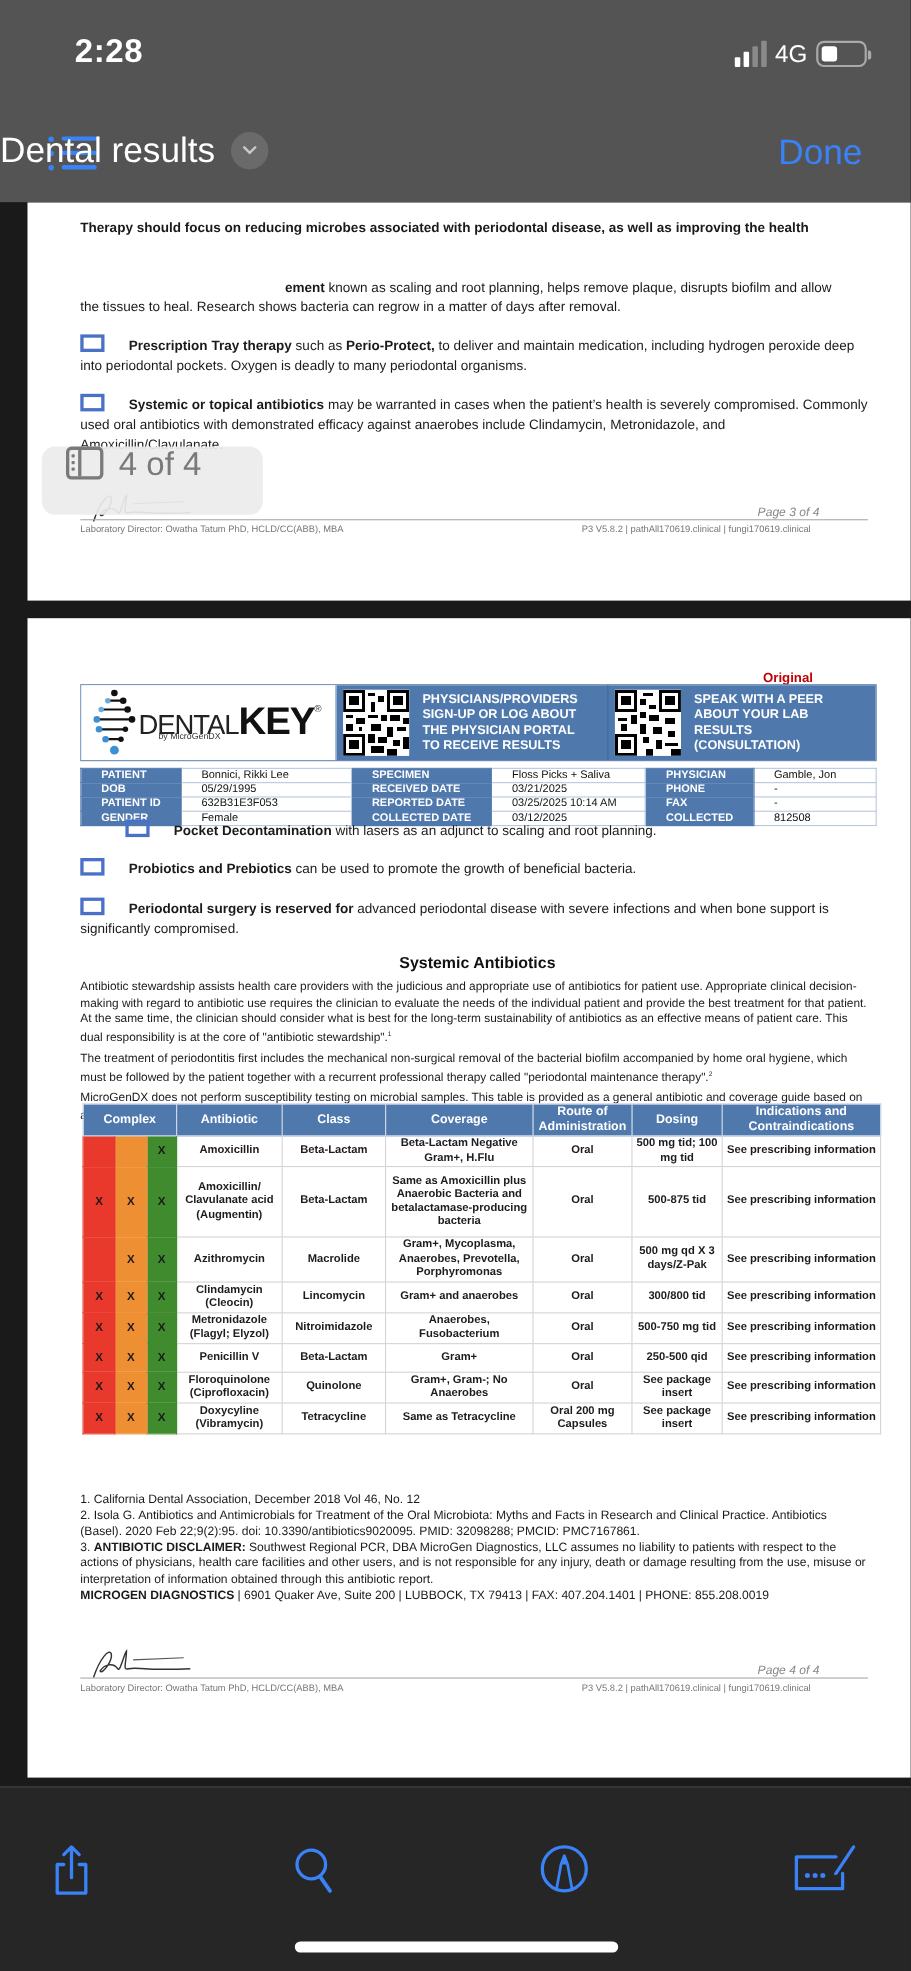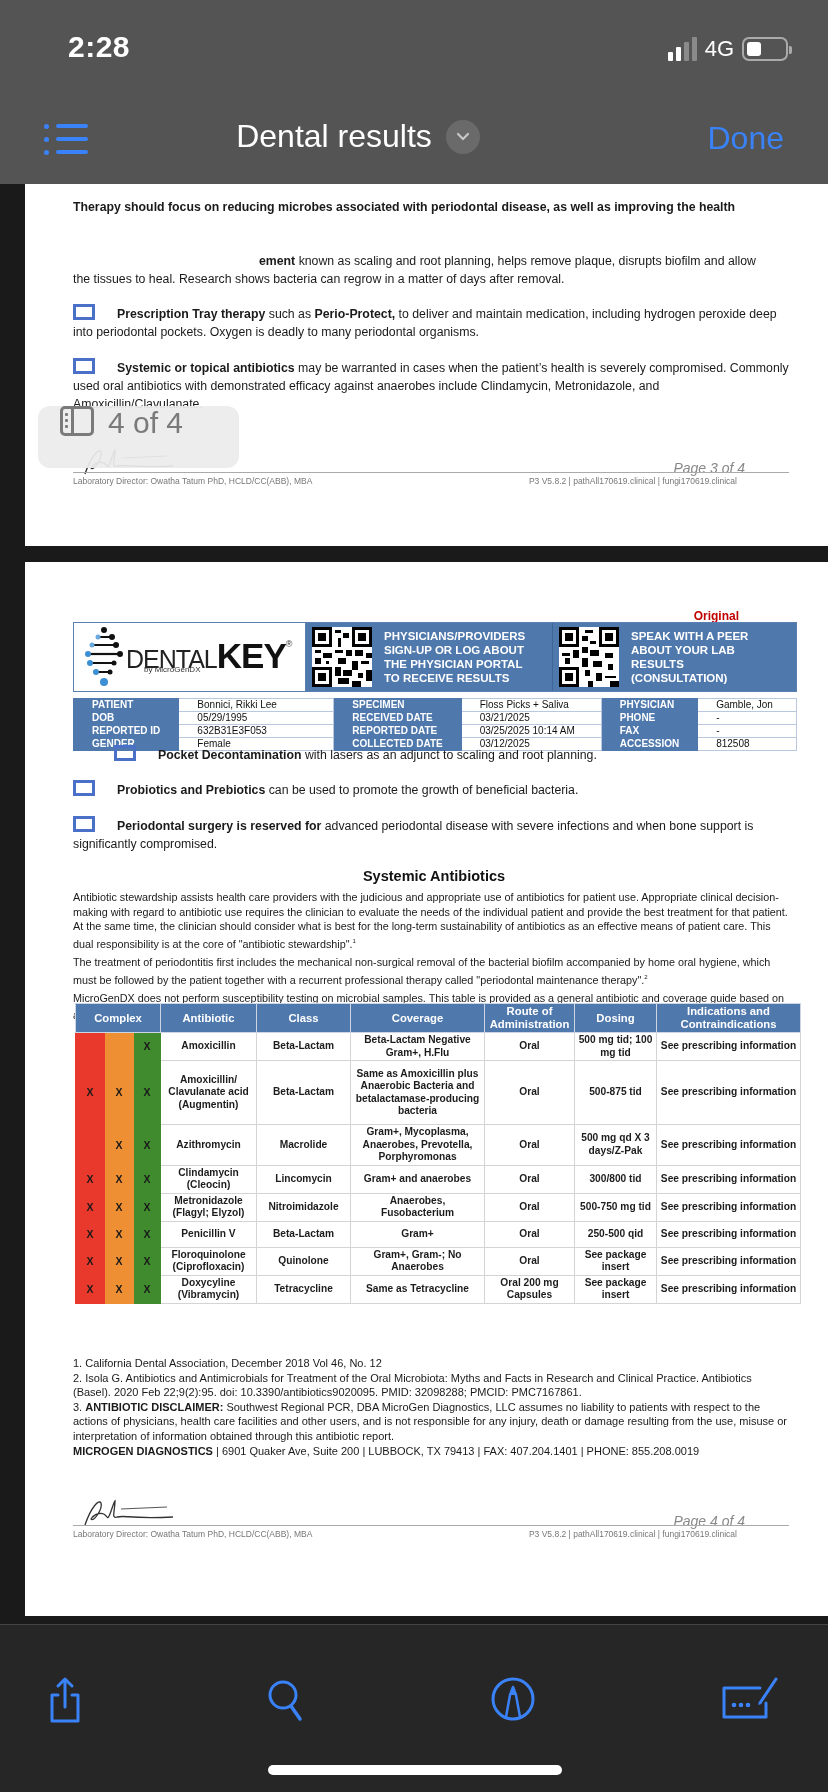--- a/index.html
+++ b/index.html
@@ -14,21 +14,21 @@
   .signal span { width: 5px; background: #fff; border-radius: 1px; }
   .signal span.dim { background: #8a8a8a; }
   .battery { width: 46px; height: 24px; border: 2px solid #aaa; border-radius: 7px; position: relative; padding: 3px; }
   .battery .fill { width: 14px; height: 100%; background: #fff; border-radius: 3px; }
   .battery:after { content: ""; position: absolute; right: -6px; top: 7px; width: 3px; height: 8px; background: #aaa; border-radius: 0 2px 2px 0; }
 
   .nav-list-btn { position: absolute; left: 44px; top: 122px; width: 44px; height: 34px; cursor: pointer; }
   .nav-list-btn .row { position: absolute; left: 0; height: 4px; width: 100%; }
   .nav-list-btn .dot { position: absolute; left: 0; width: 5px; height: 5px; border-radius: 50%; background: #3a82f7; top: -0.5px; }
   .nav-list-btn .bar { position: absolute; left: 12px; right: 0; height: 4px; background: #3a82f7; border-radius: 2px; }
-  .nav-title { position: absolute; left: 0; width: 716px; top: 118px; text-align: center; color: #fff; font-size: 32px; font-weight: 500; }
+  .nav-title { position: absolute; left: 0; width: 716px; top: 118px; color: #fff; font-size: 32px; font-weight: 500; }
   .nav-title-inner { display: inline-flex; align-items: center; gap: 14px; }
   .chev-btn { width: 34px; height: 34px; border-radius: 50%; background: #6a6a6a; display: inline-flex; align-items: center; justify-content: center; }
   .done-btn { position: absolute; right: 44px; top: 120px; color: #3a82f7; font-size: 32px; font-weight: 500; cursor: pointer; }
 
   
   .doc-area { position: absolute; left: 0; top: 184px; width: 828px; height: 1440px; background: #1a1a1a; overflow: hidden; }
   .page { position: absolute; left: 5px; width: 812px; background: #ffffff; color: #111; margin-left: 20px; }
   .page1 { top: -4px; height: 366px; }
   .page2 { top: 378px; height: 1054px; }
 
@@ -40,21 +40,21 @@
   .page-badge { position: absolute; left: 38px; top: 222px; width: 201px; height: 62px; background: rgba(236,236,236,0.93); border-radius: 12px; display: flex; align-items: flex-start; padding-left: 22px; gap: 14px; z-index: 5; }
   .page-badge .txt { font-size: 30px; color: #7a7a7a; font-weight: 400; }
   .page-icon { width: 34px; height: 30px; border: 3px solid #7a7a7a; border-radius: 5px; position: relative; }
   .page-icon:before { content: ""; position: absolute; left: 8px; top: 0; bottom: 0; width: 3px; background: #7a7a7a; }
   .page-icon:after { content: ""; position: absolute; left: 2px; top: 4px; width: 3px; height: 3px; background: #7a7a7a; box-shadow: 0 6px 0 #7a7a7a, 0 12px 0 #7a7a7a; border-radius: 1px; }
 
   .sig { position: absolute; }
   .footer-line { position: absolute; left: 48px; right: 48px; height: 1px; background: #aaa; }
   .footer-left { position: absolute; left: 48px; font-size: 8.5px; color: #777; }
   .footer-right { position: absolute; right: 100px; font-size: 8.5px; color: #777; padding-left: 36px; }
-  .footer-page { position: absolute; right: 92px; font-size: 14px; color: #888; font-style: italic; }
+  .footer-page { position: absolute; right: 92px; font-size: 11px; color: #888; font-style: italic; }
 
   
   .orig { position: absolute; right: 98px; top: 47px; color: #c00000; font-weight: 700; font-size: 12px; }
   .hdr { position: absolute; left: 48px; top: 60px; width: 724px; height: 70px; border: 1.5px solid #5a7fb3; display: flex; }
   .hdr .logo { width: 232px; background: #fff; position: relative; border-right: 1.5px solid #5a7fb3; }
   .hdr .blue { background: #4f78ad; color: #fff; font-weight: 700; font-size: 11.5px; line-height: 14px; display: flex; align-items: center; }
   .qr { width: 60px; height: 60px; background: #fff; margin: 4px 6px; position: relative; flex: none; }
   .qr svg { width: 100%; height: 100%; }
 
   .info { position: absolute; left: 48px; top: 136px; width: 724px; border-collapse: collapse; font-size: 10px; }
@@ -291,33 +291,33 @@
           </tr>
           <tr>
             <td class="lbl" style="width:72px">DOB</td>
             <td style="width:155px">05/29/1995</td>
             <td class="lbl" style="width:114px">RECEIVED DATE</td>
             <td style="width:140px">03/21/2025</td>
             <td class="lbl" style="width:78px">PHONE</td>
             <td>-</td>
           </tr>
           <tr>
-            <td class="lbl" style="width:72px">REPORTED ID</td>
+            <td class="lbl" style="width:72px">PATIENT ID</td>
             <td style="width:155px">632B31E3F053</td>
             <td class="lbl" style="width:114px">REPORTED DATE</td>
             <td style="width:140px">03/25/2025 10:14 AM</td>
             <td class="lbl" style="width:78px">FAX</td>
             <td>-</td>
           </tr>
           <tr>
             <td class="lbl" style="width:72px">GENDER</td>
             <td style="width:155px">Female</td>
             <td class="lbl" style="width:114px">COLLECTED DATE</td>
             <td style="width:140px">03/12/2025</td>
-            <td class="lbl" style="width:78px">ACCESSION</td>
+            <td class="lbl" style="width:78px">COLLECTED</td>
             <td>812508</td>
           </tr>
         </tbody>
     </table>
 
     <div class="pg-pad p-text" style="top:183px; left:48px;padding-left:41px;">
       <span class="chk"></span><b>Pocket Decontamination</b><span> with lasers as an adjunct to scaling and root planning.</span>
     </div>
     <div class="pg-pad p-text" style="top:218px;">
       <span class="chk"></span><b>Probiotics and Prebiotics</b><span> can be used to promote the growth of beneficial bacteria.</span>

